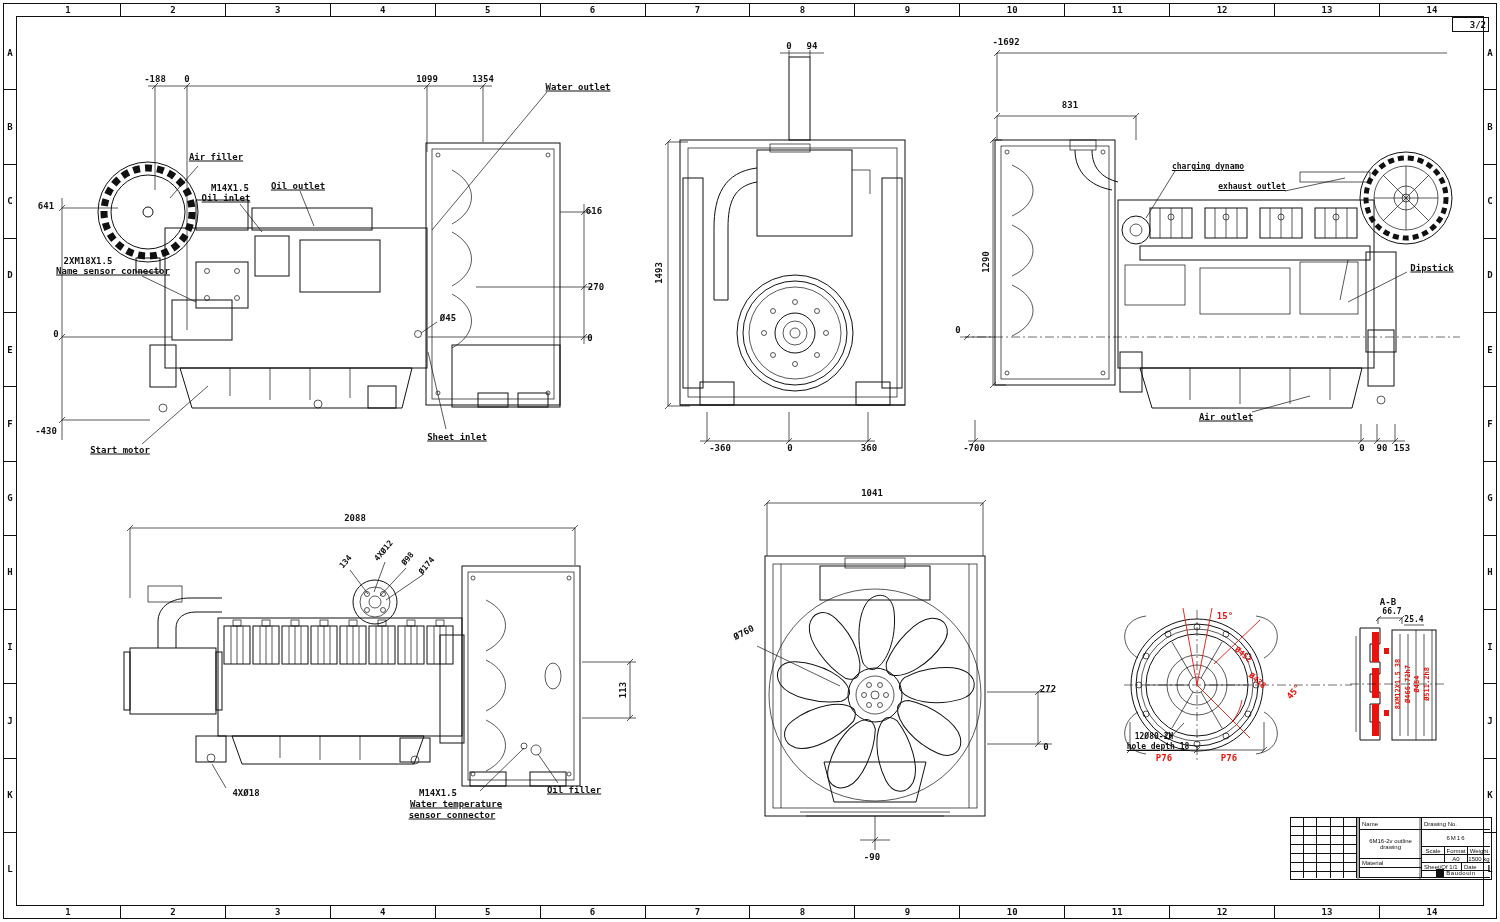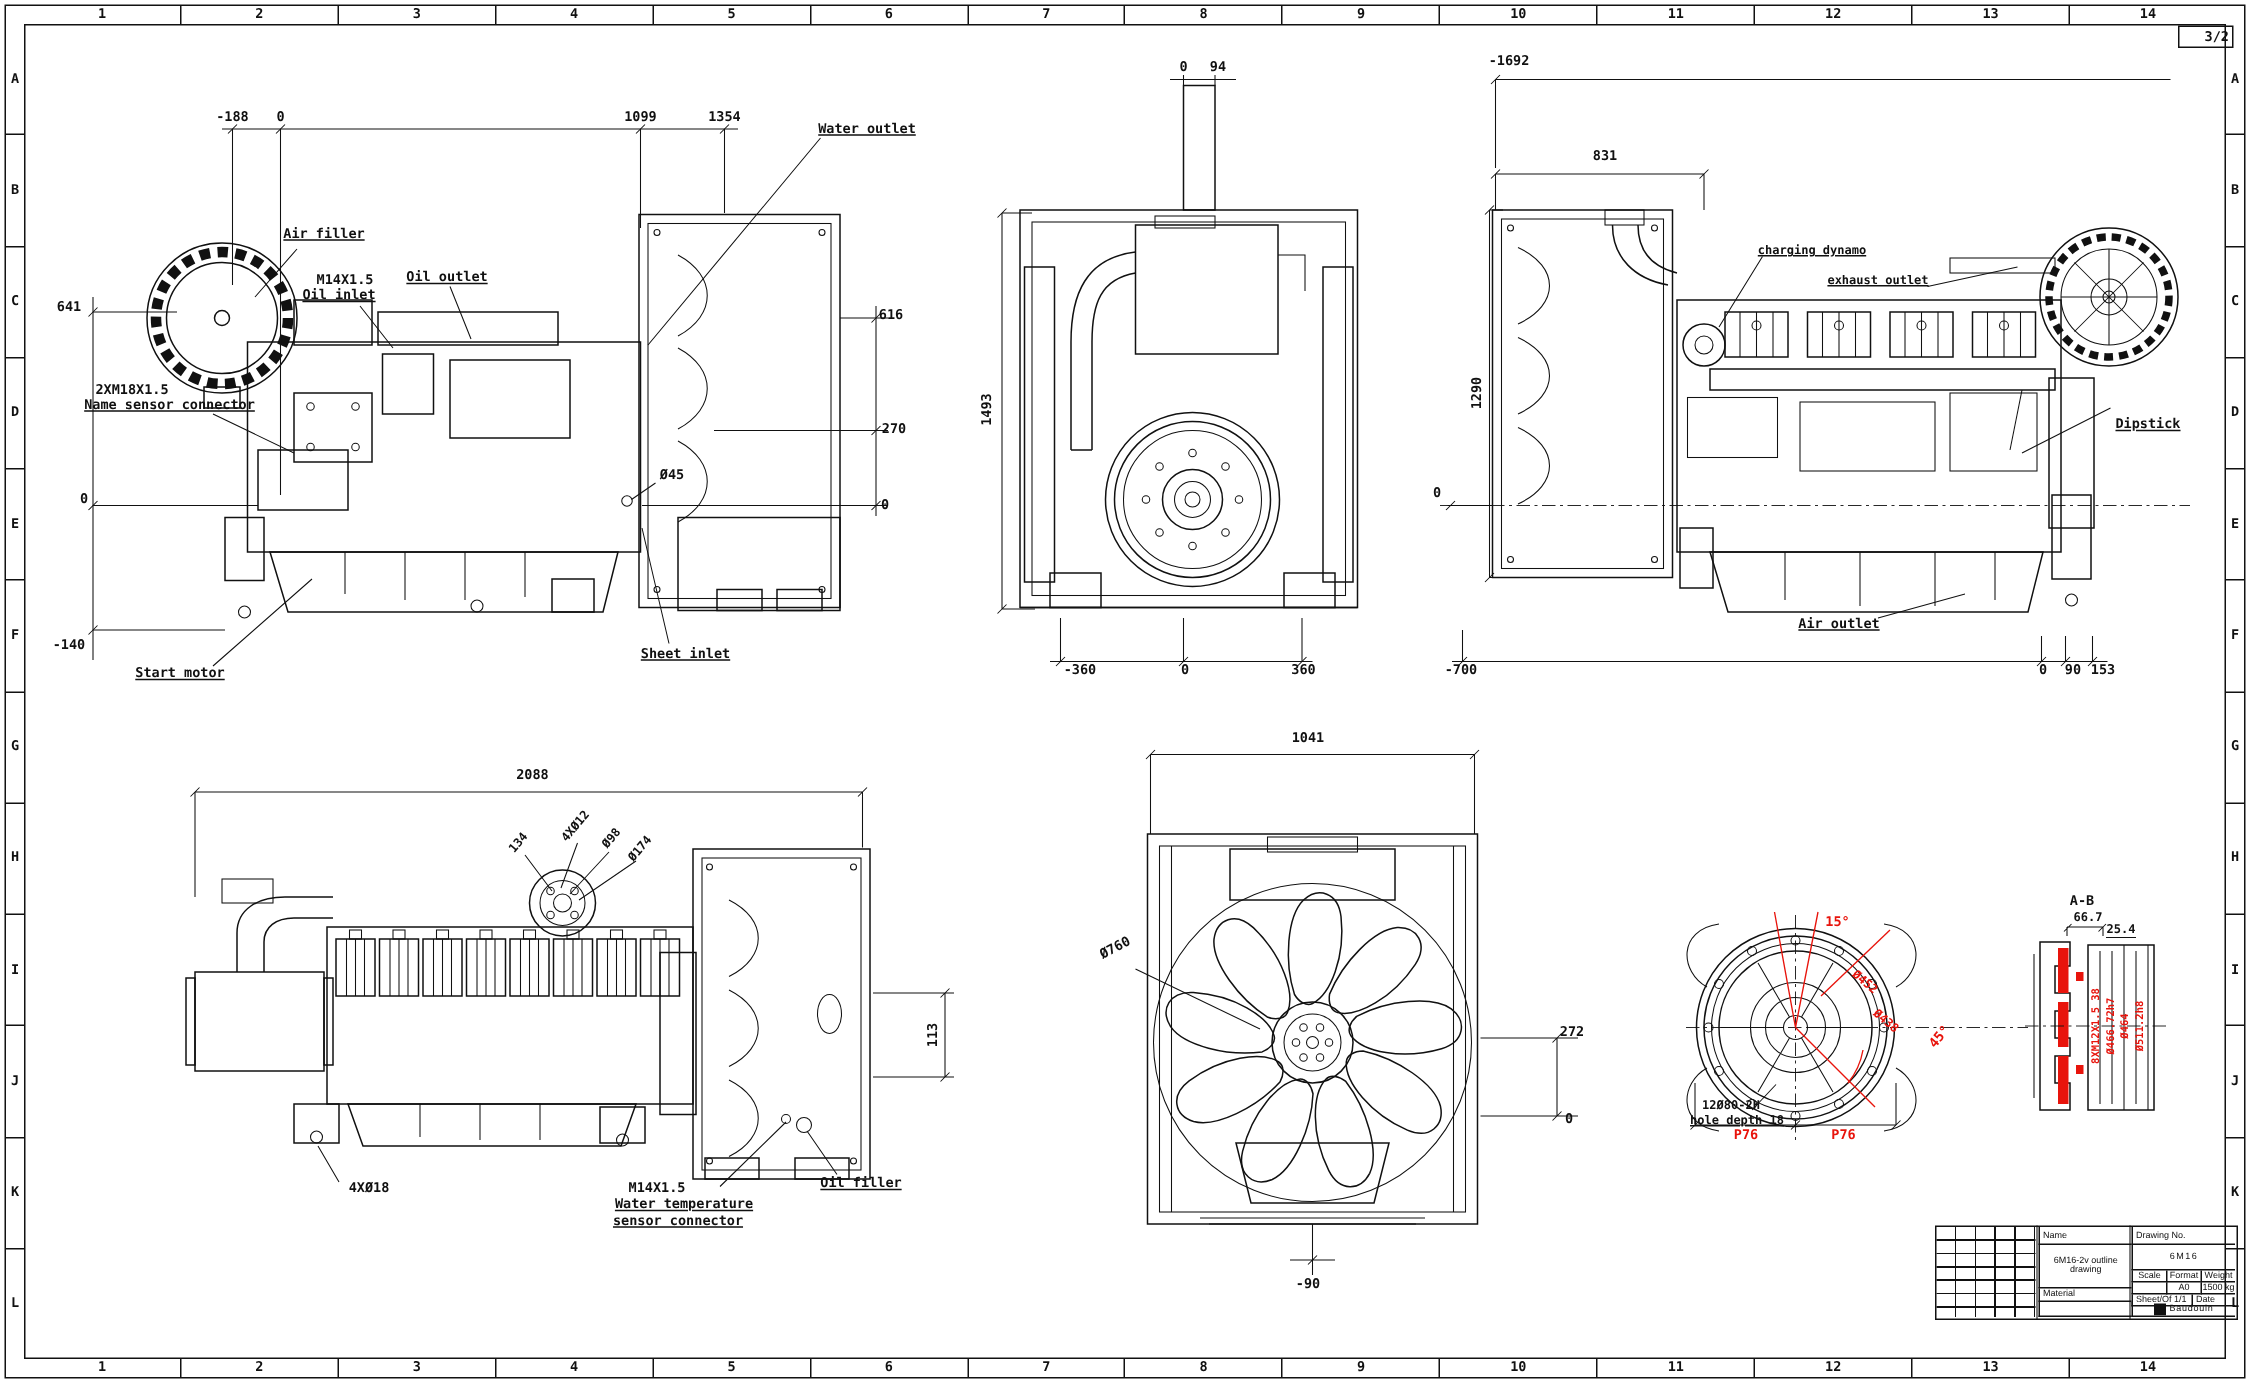--- a/index.html
+++ b/index.html
@@ -398,21 +398,21 @@
   <div class="t" style="left:187px;top:79px">0</div>
   <div class="t" style="left:427px;top:79px">1099</div>
   <div class="t" style="left:483px;top:79px">1354</div>
   <div class="t ul" style="left:578px;top:87px">Water outlet</div>
   <div class="t ul" style="left:216px;top:157px">Air filler</div>
   <div class="t" style="left:230px;top:188px">M14X1.5</div>
   <div class="t ul" style="left:226px;top:198px">Oil inlet</div>
   <div class="t ul" style="left:298px;top:186px">Oil outlet</div>
   <div class="t" style="left:46px;top:206px">641</div>
   <div class="t" style="left:56px;top:334px">0</div>
-  <div class="t" style="left:46px;top:431px">-140</div>
+  <div class="t" style="left:46px;top:431px">-430</div>
   <div class="t" style="left:88px;top:261px">2XM18X1.5</div>
   <div class="t ul" style="left:113px;top:271px">Name sensor connector</div>
   <div class="t ul" style="left:120px;top:450px">Start motor</div>
   <div class="t ul" style="left:457px;top:437px">Sheet inlet</div>
   <div class="t" style="left:594px;top:211px">616</div>
   <div class="t" style="left:596px;top:287px">270</div>
   <div class="t" style="left:590px;top:338px">0</div>
   <div class="t" style="left:448px;top:318px">Ø45</div>
 
   <div class="t" style="left:789px;top:46px">0</div>
@@ -421,21 +421,21 @@
   <div class="t" style="left:720px;top:448px">-360</div>
   <div class="t" style="left:790px;top:448px">0</div>
   <div class="t" style="left:869px;top:448px">360</div>
 
   <div class="t" style="left:1006px;top:42px">-1692</div>
   <div class="t" style="left:1070px;top:105px">831</div>
   <div class="t" style="left:986px;top:262px;transform:translate(-50%,-50%) rotate(-90deg)">1290</div>
   <div class="t" style="left:958px;top:330px">0</div>
   <div class="t ul s8" style="left:1208px;top:167px">charging dynamo</div>
   <div class="t ul s8" style="left:1252px;top:187px">exhaust outlet</div>
-  <div class="t ul" style="left:1432px;top:284px">Dipstick</div>
+  <div class="t ul" style="left:1432px;top:268px">Dipstick</div>
   <div class="t ul" style="left:1226px;top:417px">Air outlet</div>
   <div class="t" style="left:974px;top:448px">-700</div>
   <div class="t" style="left:1362px;top:448px">0</div>
   <div class="t" style="left:1382px;top:448px">90</div>
   <div class="t" style="left:1402px;top:448px">153</div>
 
   <div class="t" style="left:355px;top:518px">2088</div>
   <div class="t s8" style="left:346px;top:562px;transform:translate(-50%,-50%) rotate(-50deg)">134</div>
   <div class="t s8" style="left:384px;top:551px;transform:translate(-50%,-50%) rotate(-50deg)">4XØ12</div>
   <div class="t s8" style="left:408px;top:559px;transform:translate(-50%,-50%) rotate(-50deg)">Ø98</div>

